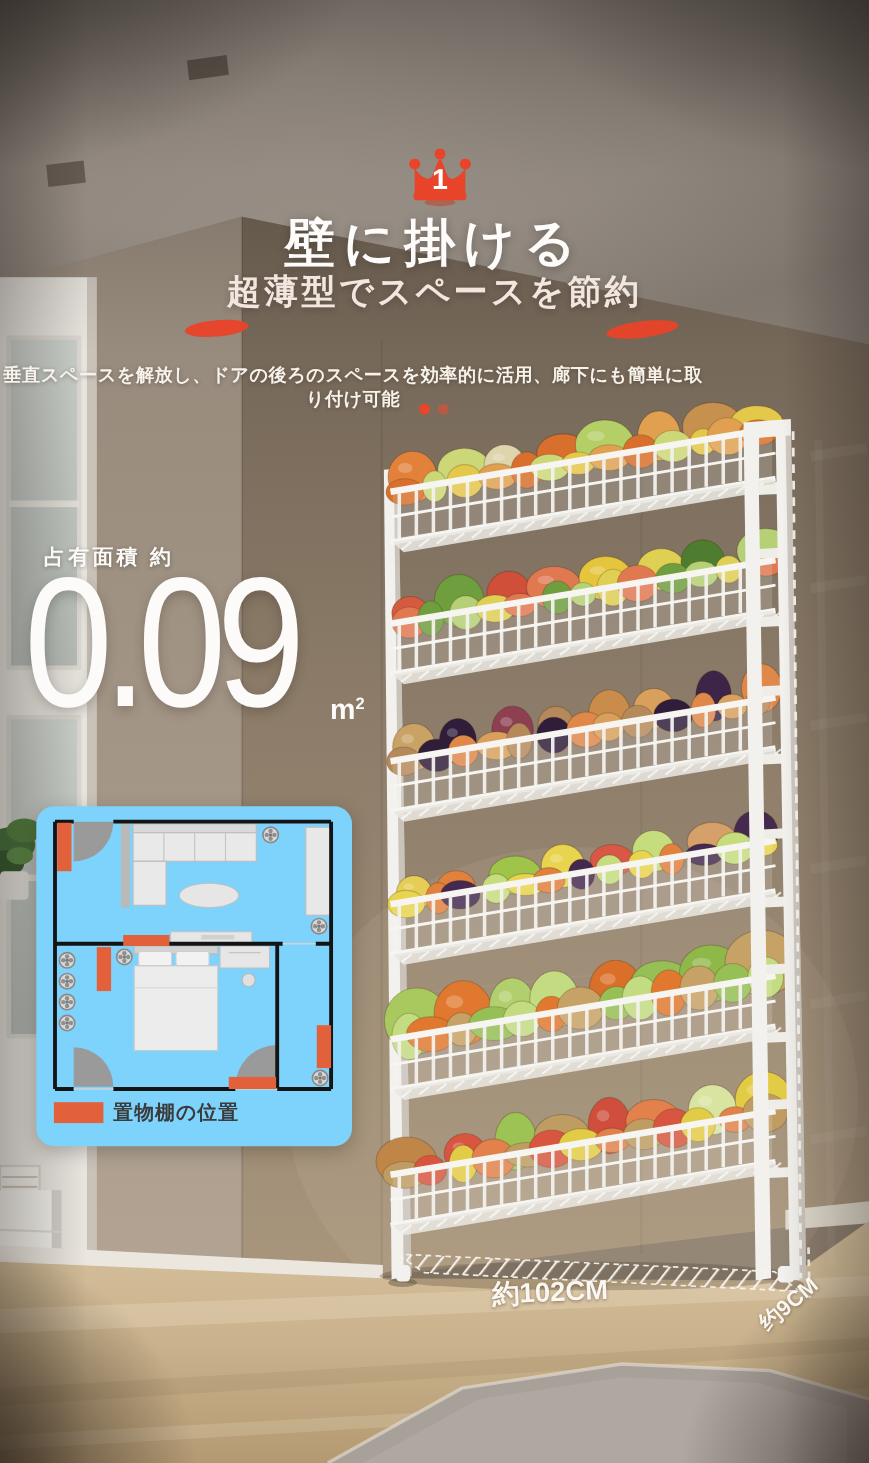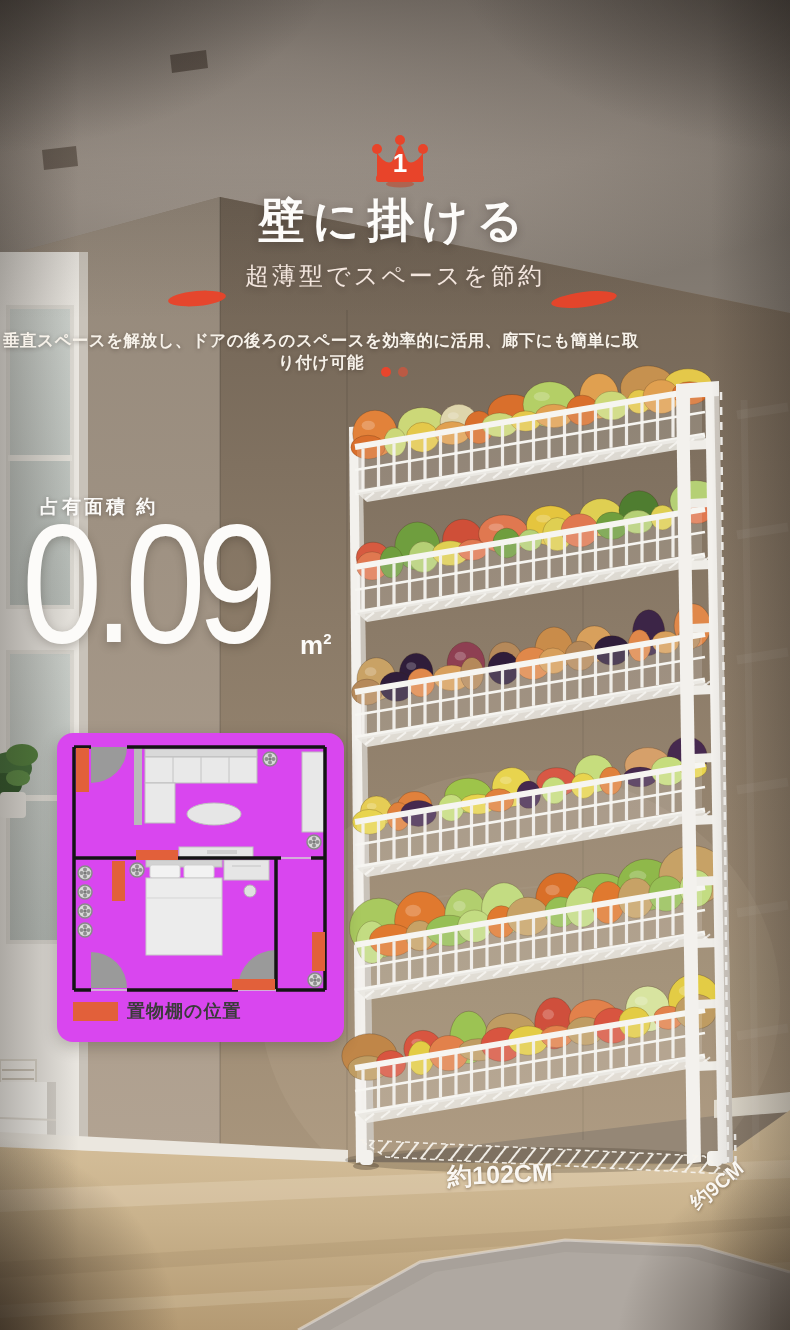--- a/index.html
+++ b/index.html
@@ -3,21 +3,21 @@
 <meta charset="utf-8">
 <style>
   html,body{margin:0;padding:0;background:#1d1b19;}
   .stage{position:relative;width:790px;height:1330px;overflow:hidden;
          font-family:"Liberation Sans","DejaVu Sans",sans-serif;background:#8d7f6f;}
   .stage svg{display:block;}
   .abs{position:absolute;}
   
   .title{left:0;top:190px;width:790px;text-align:center;font-size:46px;font-weight:bold;
          letter-spacing:8px;color:#fdfcfa;text-shadow:0 2px 8px rgba(40,30,25,.35);}
-  .subtitle{left:0;top:260px;width:790px;text-align:center;font-size:24px;font-weight:normal;
+  .subtitle{left:0;top:244px;width:790px;text-align:center;font-size:31px;font-weight:bold;
             letter-spacing:3px;color:#f3e6de;text-shadow:0 2px 6px rgba(40,30,25,.3);}
   .desc{left:0;top:330px;width:642px;text-align:center;font-size:16.5px;font-weight:bold;
         letter-spacing:.5px;color:#f7f2ea;text-shadow:0 1px 4px rgba(40,30,25,.4);}
   .dots{left:381px;top:367px;display:flex;gap:7px;}
   .dots span{width:10px;height:10px;border-radius:50%;display:block;}
   .brush{height:15px;border-radius:50%;opacity:.96;}
   .brush.l{left:168px;top:291px;width:58px;transform:rotate(-5deg);}
   .brush.r{left:551px;top:292px;width:66px;transform:rotate(-7deg);}
   .area-label{left:40px;top:494px;font-size:19px;font-weight:bold;letter-spacing:3px;
               color:#fbfaf8;text-shadow:0 1px 4px rgba(40,30,25,.4);}
@@ -26,22 +26,22 @@
               text-shadow:0 3px 10px rgba(40,30,25,.25);}
   .area-unit{left:300px;top:630px;color:#fcfbf9;font-size:26px;font-weight:bold;}
   .area-unit sup{font-size:15px;}
   .dim-w{left:390px;top:1158px;width:220px;text-align:center;font-size:25px;font-weight:bold;
          color:#faf7f2;transform:rotate(-2.5deg);text-shadow:0 1px 3px rgba(80,60,40,.55);}
   .dim-d{left:686px;top:1172px;font-size:20px;font-weight:bold;color:#faf7f2;
          transform:rotate(-40deg);text-shadow:0 1px 3px rgba(80,60,40,.55);}
   .caption{left:57px;top:1286px;font-size:17px;letter-spacing:1px;color:#f1ebe2;
            text-shadow:0 1px 3px rgba(50,40,30,.5);}
   
-  .card{left:33px;top:733px;width:287px;height:309px;background:#d946ef;border-radius:16px;
-        box-shadow:0 5px 16px rgba(30,22,15,.25);margin-left:24px;}
+  .card{left:33px;top:733px;width:287px;height:309px;background:#7dd3fc;border-radius:16px;
+        box-shadow:0 5px 16px rgba(30,22,15,.25);}
   .legend{position:absolute;left:16px;top:266px;display:flex;align-items:center;gap:9px;}
   .legend .sw{width:45px;height:19px;display:block;}
   .legend .lb{font-size:18px;font-weight:bold;color:#3b3b3b;letter-spacing:1px;}
   
   .vignette{left:0;top:0;width:790px;height:1330px;pointer-events:none;background:
     radial-gradient(circle 300px at -30px 1345px, rgba(44,35,27,.88), rgba(44,35,27,0) 70%),
     radial-gradient(circle 300px at 825px 1360px, rgba(44,35,27,.8), rgba(44,35,27,0) 70%),
     radial-gradient(ellipse 560px 300px at -60px -60px, rgba(30,26,23,.75), rgba(30,26,23,0) 72%),
     radial-gradient(ellipse 560px 300px at 850px -60px, rgba(30,26,23,.7), rgba(30,26,23,0) 72%),
     linear-gradient(180deg, rgba(45,40,36,.5) 0%, rgba(45,40,36,.18) 12%, rgba(45,40,36,0) 24%),

